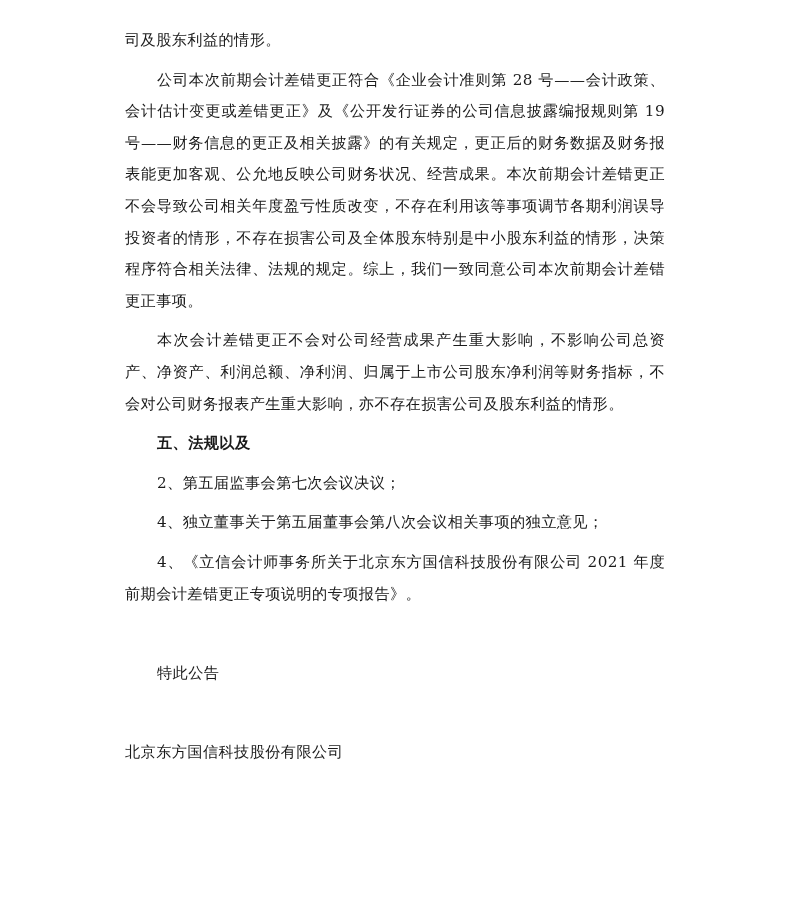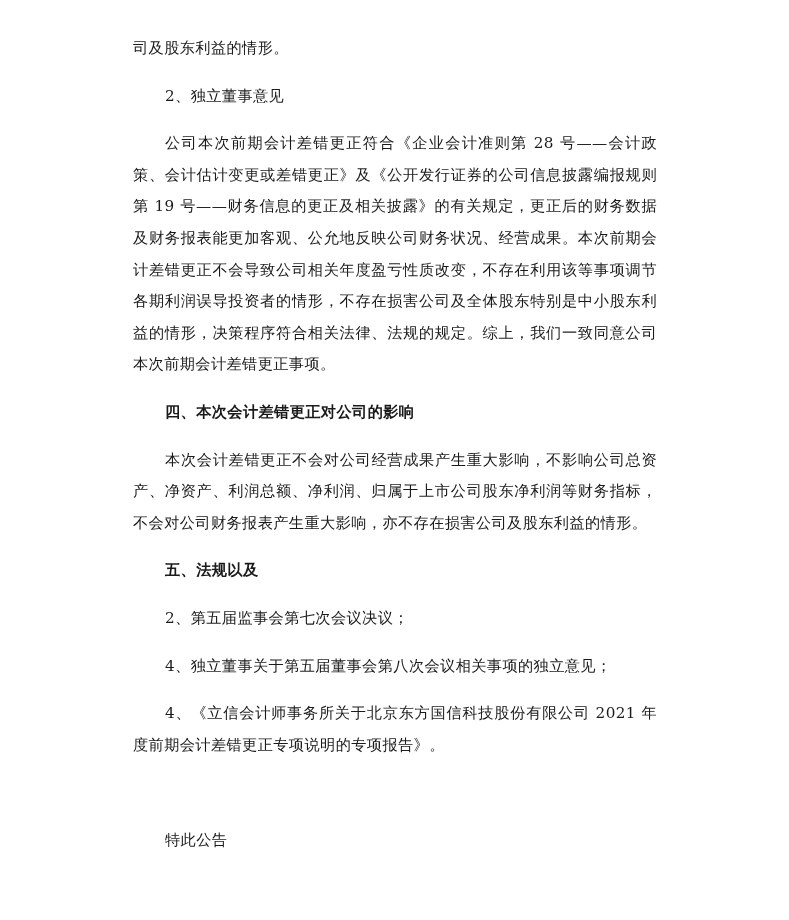--- a/index.html
+++ b/index.html
@@ -19,43 +19,41 @@
       position: absolute;
       left: 117px;
       top: 17px;
       width: 556px;
     }
     .p {
       font-size: 15.2px;
       line-height: 31.6px;
       text-align: justify;
       text-align-last: left;
-      margin: 16px;
+      margin: 8px;
       letter-spacing: 0.4px;
       word-break: break-all;
     }
     .indent { text-indent: 32px; }
     .heading {
       font-weight: bold;
       font-family: "DejaVu Sans", "Liberation Sans", sans-serif;
     }
     .spacer { height: 31.6px; }
     .signature {
       text-align: right;
       padding-right: 0;
     }
   </style>
 </head>
 <body>
 
 <div class="page">
   <p class="p">司及股东利益的情形。</p>
-  <p class="p indent">2、独立董事意见</p>
   <p class="p indent">公司本次前期会计差错更正符合《企业会计准则第 28 号——会计政策、会计估计变更或差错更正》及《公开发行证券的公司信息披露编报规则第 19 号——财务信息的更正及相关披露》的有关规定，更正后的财务数据及财务报表能更加客观、公允地反映公司财务状况、经营成果。本次前期会计差错更正不会导致公司相关年度盈亏性质改变，不存在利用该等事项调节各期利润误导投资者的情形，不存在损害公司及全体股东特别是中小股东利益的情形，决策程序符合相关法律、法规的规定。综上，我们一致同意公司本次前期会计差错更正事项。</p>
-  <p class="p indent heading">四、本次会计差错更正对公司的影响</p>
   <p class="p indent">本次会计差错更正不会对公司经营成果产生重大影响，不影响公司总资产、净资产、利润总额、净利润、归属于上市公司股东净利润等财务指标，不会对公司财务报表产生重大影响，亦不存在损害公司及股东利益的情形。</p>
   <p class="p indent heading">五、法规以及</p>
   <p class="p indent">2、第五届监事会第七次会议决议；</p>
   <p class="p indent">4、独立董事关于第五届董事会第八次会议相关事项的独立意见；</p>
   <p class="p indent">4、《立信会计师事务所关于北京东方国信科技股份有限公司 2021 年度前期会计差错更正专项说明的专项报告》。</p>
   <div class="spacer"></div>
   <p class="p indent">特此公告</p>
   <div class="spacer"></div>
   <p class="p signature">北京东方国信科技股份有限公司</p>
 </div>

